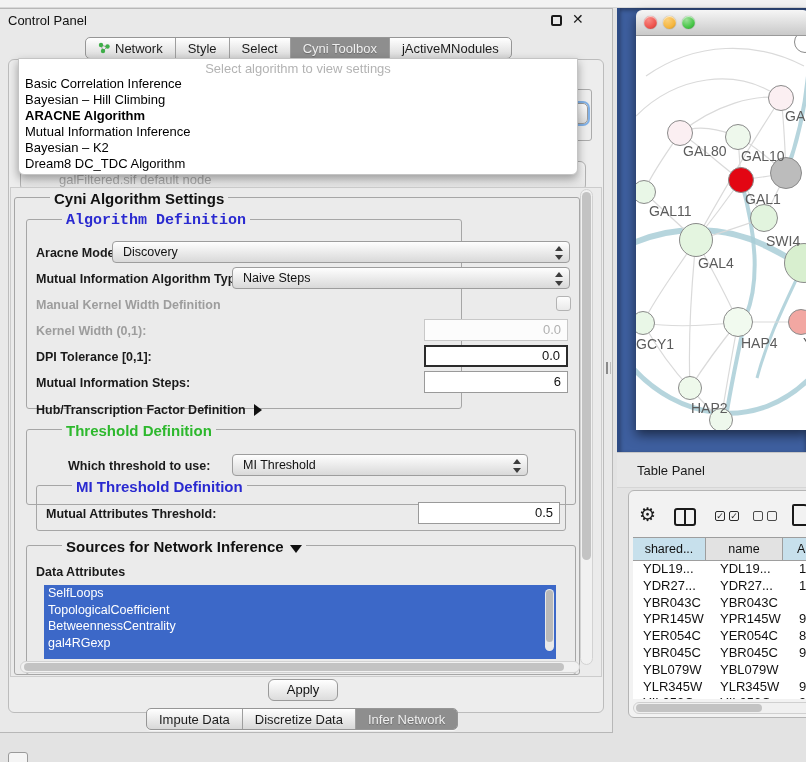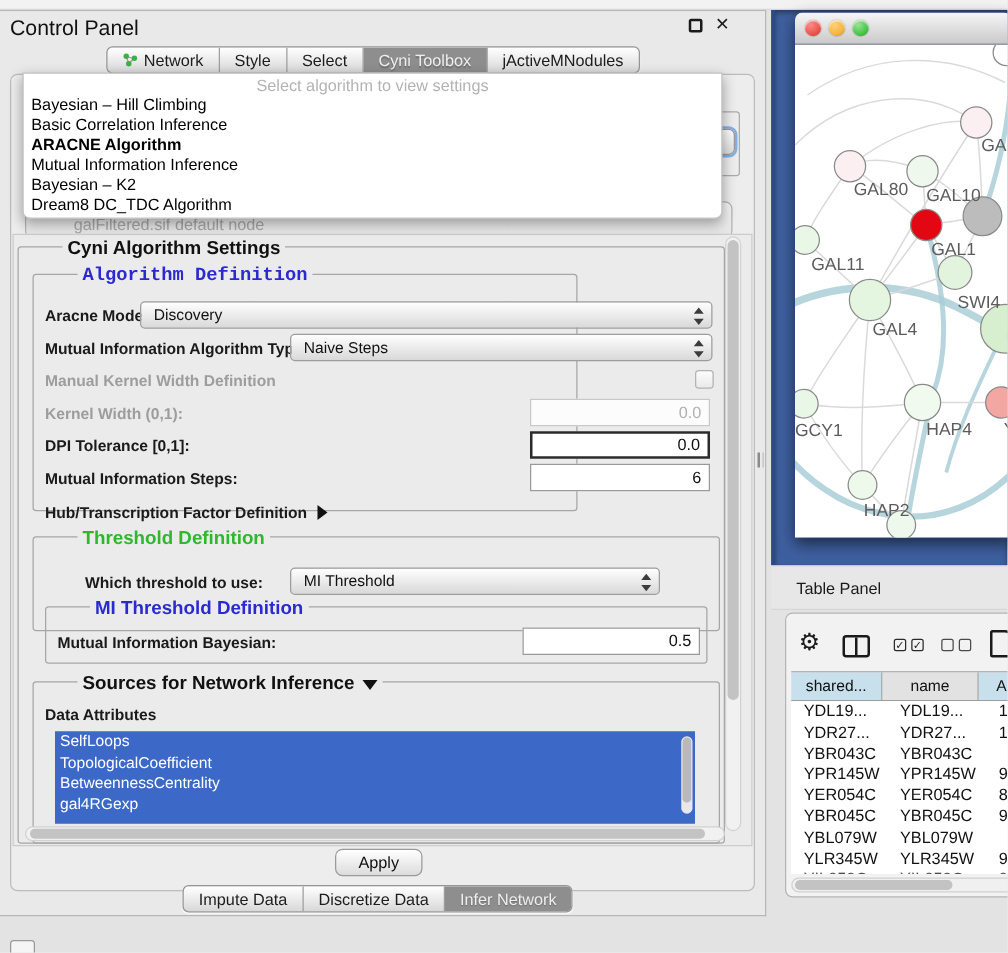--- a/index.html
+++ b/index.html
@@ -4,21 +4,21 @@
 <style>
   * { margin:0; padding:0; box-sizing:border-box; }
   html,body { width:806px; height:762px; overflow:hidden; }
   body { background:#e3e3e3; font-family:"Liberation Sans","DejaVu Sans",sans-serif; font-size:13px; color:#111; position:relative; }
   .abs { position:absolute; }
 
   
   #topstrip { left:0; top:0; width:806px; height:8px; background:#f2f2f2; border-bottom:1px solid #d8d8d8; }
   #control-panel { left:0; top:8px; width:613px; height:725px; background:#e9e9e9; border:1px solid #b7b7b7; border-left:none; }
   #cp-titlebar { left:0; top:0; width:100%; height:24px; background:#e9e9e9; }
-  #cp-title { left:8px; top:4px; font-size:17px; color:#111; }
+  #cp-title { left:8px; top:4px; font-size:13px; color:#111; }
   #cp-float { left:551px; top:6px; width:11px; height:11px; border:2px solid #1a1a1a; border-radius:2px; }
   #cp-close { left:572px; top:2px; font-size:14px; font-weight:bold; color:#1a1a1a; }
 
   
   .seg { position:absolute; display:flex; height:22px; border:1px solid #969696; border-radius:5px; overflow:hidden; background:linear-gradient(#ffffff,#d8d8d8); box-shadow:0 1px 1px rgba(255,255,255,.7); }
   .seg .tab { display:flex; align-items:center; justify-content:center; gap:4px; padding:0 12px; border-right:1px solid #9e9e9e; color:#1c1c1c; white-space:nowrap; cursor:default; }
   .seg .tab:last-child { border-right:none; }
   .seg .tab.sel { background:#8e8e8e; color:#efefef; text-shadow:0 1px 1px rgba(0,0,0,.25); }
 
   
@@ -156,22 +156,22 @@
   <div id="cp-content" class="abs"></div>
 
   <div class="abs frag-gbox"></div>
   <div class="abs frag-bluecombo"></div>
   <div class="abs bg-combo">
     <span>galFiltered.sif default node</span>
   </div>
 
   <div id="algo-dropdown" class="abs">
     <span class="ph">Select algorithm to view settings</span>
+    <span class="item">Basic Correlation Inference</span>
     <span class="item">Bayesian – Hill Climbing</span>
-    <span class="item">Basic Correlation Inference</span>
     <span class="item sel">ARACNE Algorithm</span>
     <span class="item">Mutual Information Inference</span>
     <span class="item">Bayesian – K2</span>
     <span class="item">Dream8 DC_TDC Algorithm</span>
   </div>
 
   <div id="settings-viewport" class="abs"></div>
   <div class="abs vscroll">
       <div class="thumb"></div>
     </div>
@@ -208,21 +208,21 @@
     <span class="legend green">Threshold Definition</span>
   </div>
   <span class="lblb" style="left:68px; top:450px;">Which threshold to use:</span>
   <div class="combo" style="left:232px; top:445px; width:296px;">
     <span>MI Threshold</span>
       <span class="spin"></span>
   </div>
   <div class="gbox" style="left:36px; top:476px; width:530px; height:46px;">
     <span class="legend blue">MI Threshold Definition</span>
   </div>
-  <span class="lblb" style="left:46px; top:498px;">Mutual Information Bayesian:</span>
+  <span class="lblb" style="left:46px; top:498px;">Mutual Attributes Threshold:</span>
   <div class="field" style="left:418px; top:493px; width:142px;">0.5</div>
 
   <div class="gbox" style="left:26px; top:536px; width:550px; height:130px;">
     <span class="legend"><span>Sources for Network Inference</span><span class="arrow-down"></span></span>
   </div>
   <span class="lblb" style="left:36px; top:556px;">Data Attributes</span>
   <div id="attr-list" class="abs">
     <div class="li">SelfLoops</div>
     <div class="li">TopologicalCoefficient</div>
     <div class="li">BetweennessCentrality</div>

